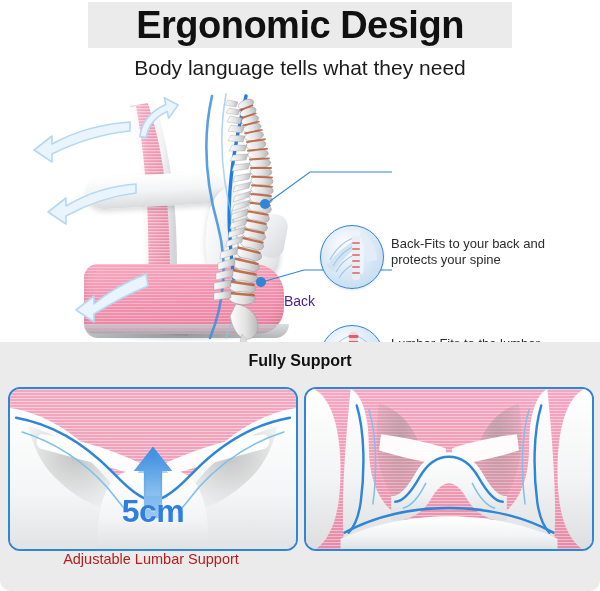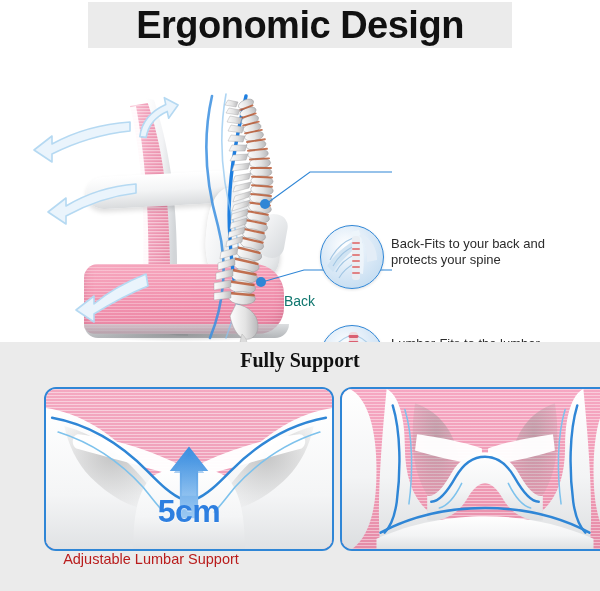--- a/index.html
+++ b/index.html
@@ -5,20 +5,21 @@
   html,body{margin:0;padding:0;background:#ffffff;}
   body{
     font-family:"Liberation Sans","DejaVu Sans",sans-serif;
     -webkit-font-smoothing:antialiased;
   }
   #page{
     position:relative;
     width:600px;height:591px;
     overflow:hidden;
     background:#ffffff;
+    border-radius:11px;
   }
 
   
   .title-band{
     position:absolute;left:88px;top:2px;width:424px;height:46px;
     background:#ebebeb;
   }
   .title-text{
     position:absolute;left:88px;top:2px;width:424px;height:46px;
     display:flex;align-items:center;justify-content:center;
@@ -100,21 +101,21 @@
   }
 
   
   .airflow{position:absolute;left:0;top:0;width:260px;height:250px;}
 
   
   .spine-wrap{position:absolute;left:196px;top:-4px;width:140px;height:256px;}
 
   .label-back{
     position:absolute;left:284px;top:201px;
-    font-size:14px;color:#0f766e;
+    font-size:14px;color:#4c1d95;
   }
 
   
   .callout-circle{
     position:absolute;width:62px;height:62px;border-radius:50%;
     overflow:hidden;
     border:1.6px solid #2f86d6;
     background:radial-gradient(circle at 40% 32%,#ffffff 0%,#dceaf7 45%,#b9d6ee 100%);
     box-shadow:0 1px 3px rgba(0,0,0,.12);
   }
@@ -132,33 +133,33 @@
   .leaders{position:absolute;left:0;top:0;width:600px;height:250px;}
 
   
   .support-band{
     position:absolute;left:0;top:342px;width:600px;height:37px;
     background:#ebebeb;
   }
   .support-band-text{
     position:absolute;left:0;top:342px;width:600px;height:37px;
     display:flex;align-items:center;justify-content:center;
-    font-size:20px;font-weight:bold;color:#111;font-family:Liberation Serif, serif;
+    font-size:16px;font-weight:bold;color:#111;
   }
 
   
   .bottom-area{
     position:absolute;left:0;top:379px;width:600px;height:212px;
     background:#ebebeb;
   }
 
   .panel{
     position:absolute;top:8px;width:286px;height:160px;
     border:2px solid #2f86d6;border-radius:12px;
-    overflow:hidden;background:#f4f4f4;margin-left:36px;
+    overflow:hidden;background:#f4f4f4;
   }
   #panel-left{left:8px;}
   #panel-right{left:304px;}
 
   .caption{
     position:absolute;top:172px;width:286px;text-align:center;
     font-size:14.5px;color:#b91c1c;
   }
   #caption-left{left:8px;}
   #caption-right{left:304px;}
@@ -190,20 +191,21 @@
     text-shadow:0 1px 1px rgba(255,255,255,.65);
   }
 </style>
 </head>
 <body>
 
 <div id="page">
 
   <div class="title-band"></div>
   <div class="title-text">Ergonomic Design</div>
+  <div class="subtitle">Body language tells what they need</div>
 
   <div class="photo-top">
 
     <div class="chair-back">
 
       <svg class="chair-back-frame" viewBox="0 0 150 250">
         <defs>
           <linearGradient id="pinkMesh" x1="0" y1="0" x2="1" y2="0">
             <stop offset="0%" stop-color="#f8bdd0"></stop>
             <stop offset="45%" stop-color="#f09db8"></stop>

